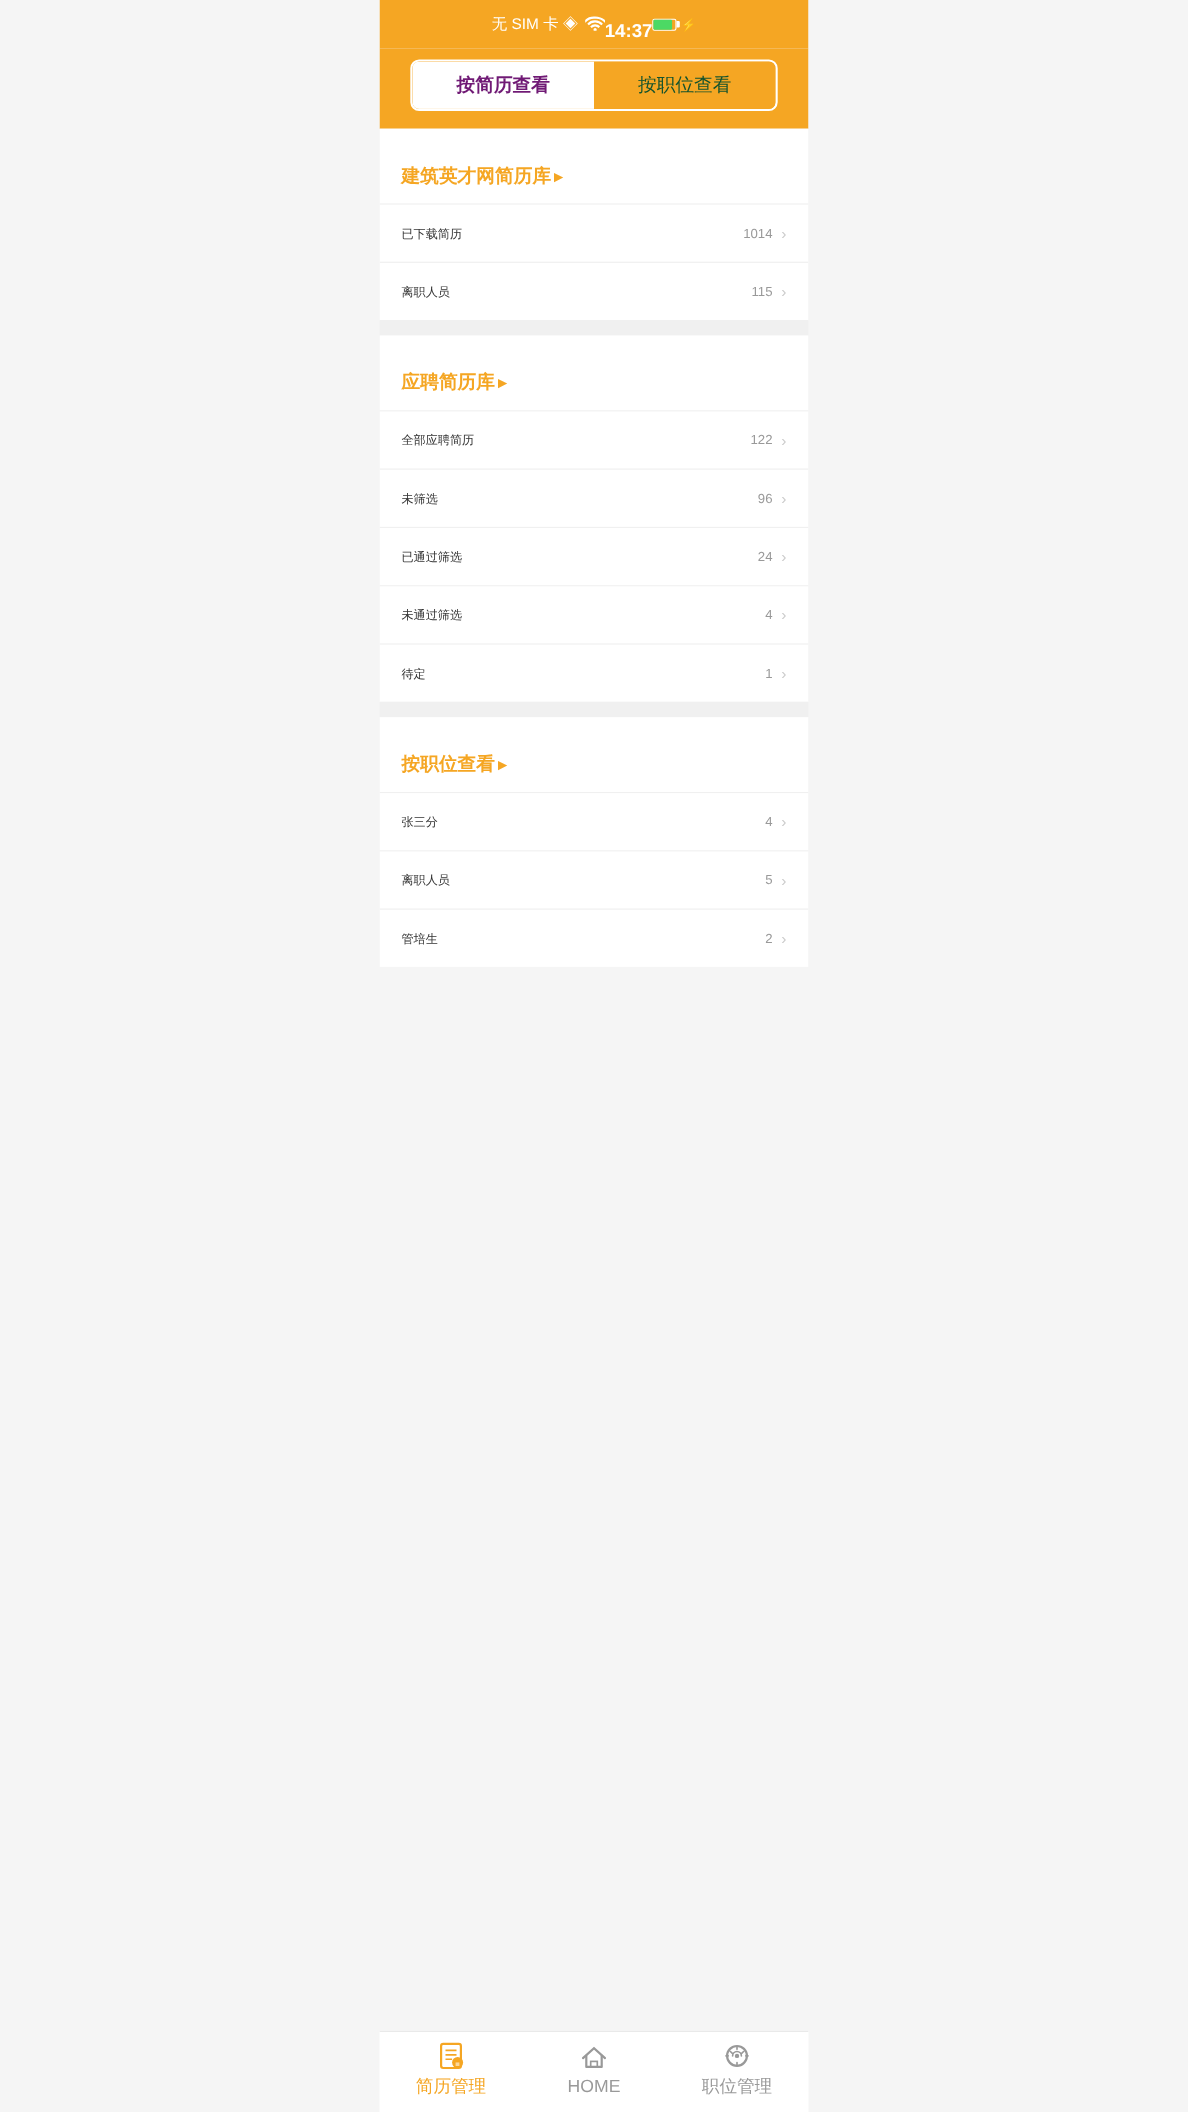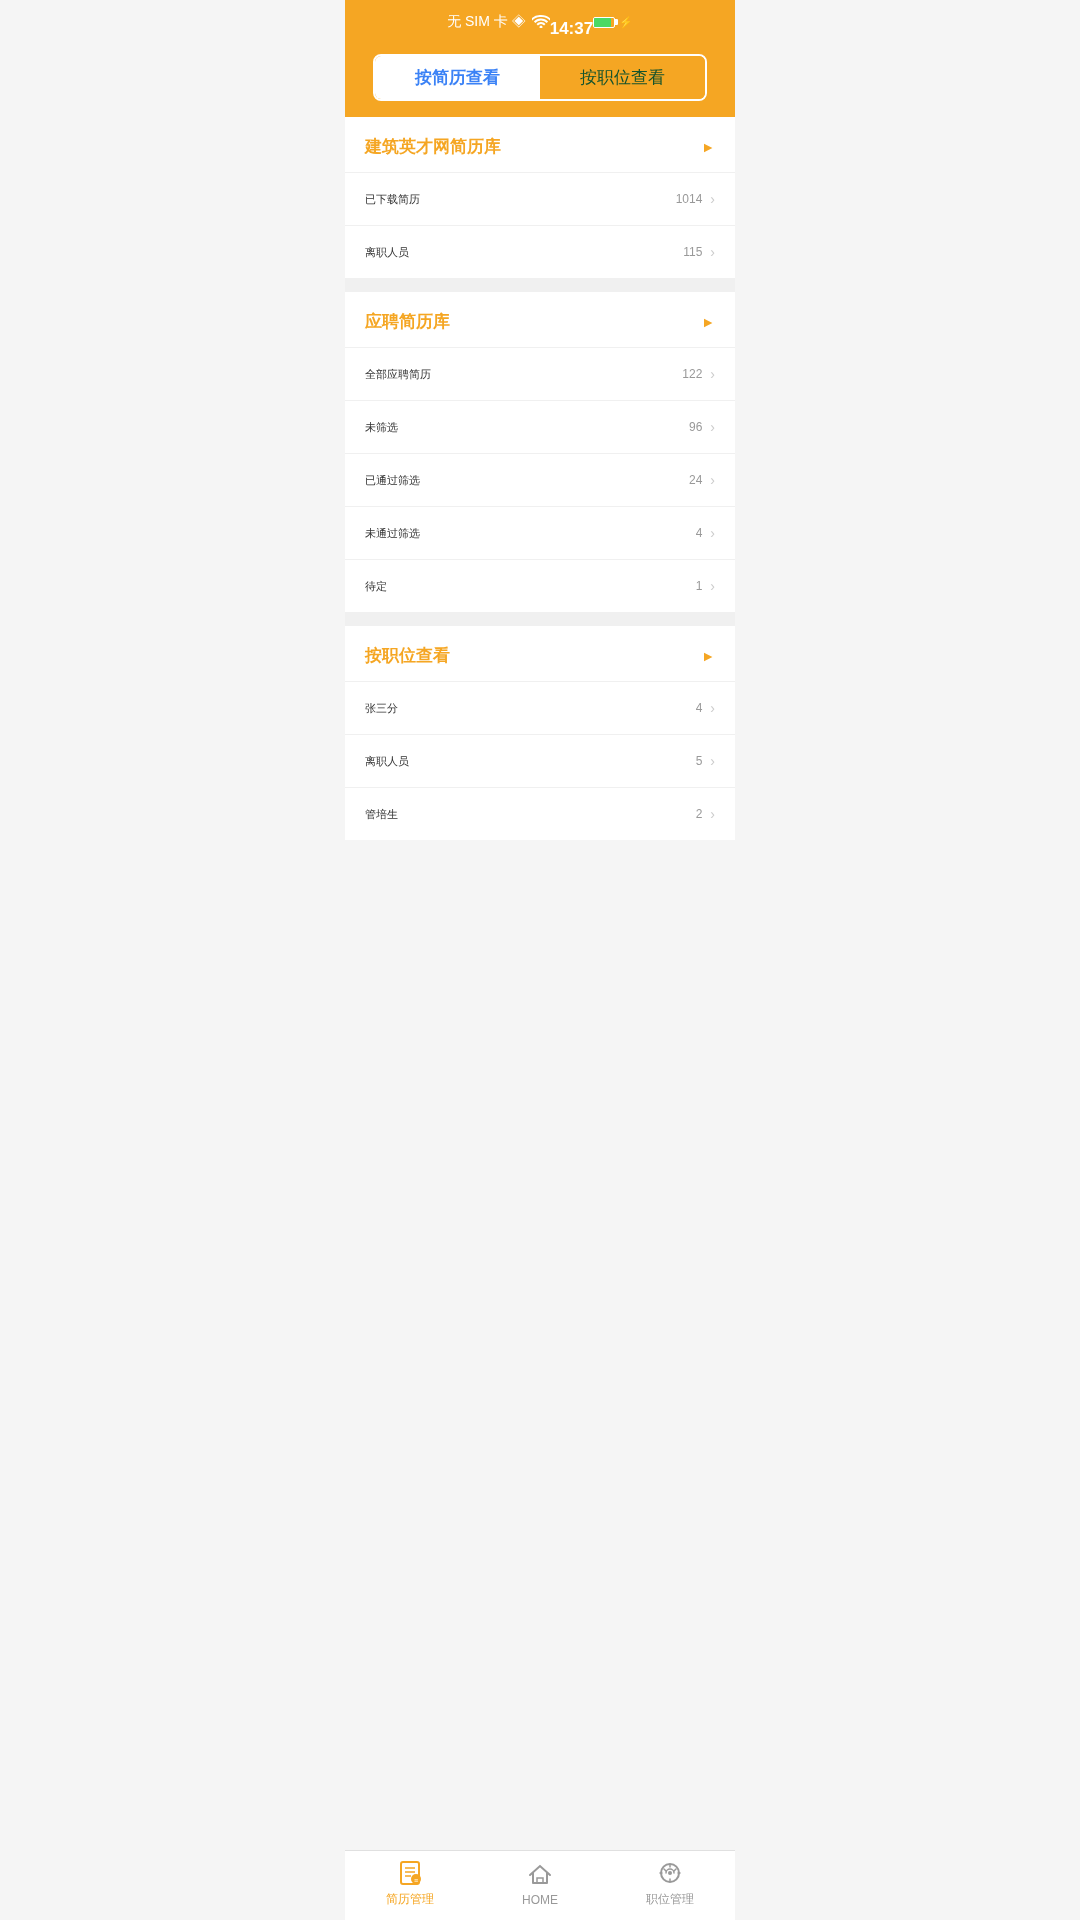--- a/index.html
+++ b/index.html
@@ -45,35 +45,35 @@
     }
     .tab-btn {
       padding: 10px 40px;
       font-size: 17px;
       cursor: pointer;
       border: none;
       outline: none;
     }
     .tab-btn.active {
       background: #fff;
-      color: #3b82f6;
+      color: #701a75;
       font-weight: 600;
     }
     .tab-btn.inactive {
       background: #F5A623;
       color: #14532d;
       font-weight: 500;
     }
 
     
     .section-header {
       display: flex;
-      justify-content: space-between;
-      align-items: center;
-      padding: 18px 20px 14px;
+      justify-content: flex-start;
+      align-items: center;
+      padding: 31px 20px 14px;
       background: #fff;
     }
     .section-title {
       color: #F5A623;
       font-size: 17px;
       font-weight: 600;
     }
     .chevron-orange {
       color: #F5A623;
       font-size: 14px;
@@ -127,21 +127,21 @@
     }
     .bottom-tab {
       display: flex;
       flex-direction: column;
       align-items: center;
       gap: 4px;
       cursor: pointer;
       flex: 1;
     }
     .bottom-tab-label {
-      font-size: 12px;
+      font-size: 16px;
     }
     .bottom-tab.active .bottom-tab-label { color: #F5A623; }
     .bottom-tab.inactive .bottom-tab-label { color: #999; }
 
     
     .icon-resume {
       width: 28px;
       height: 28px;
     }
     .icon-home {

